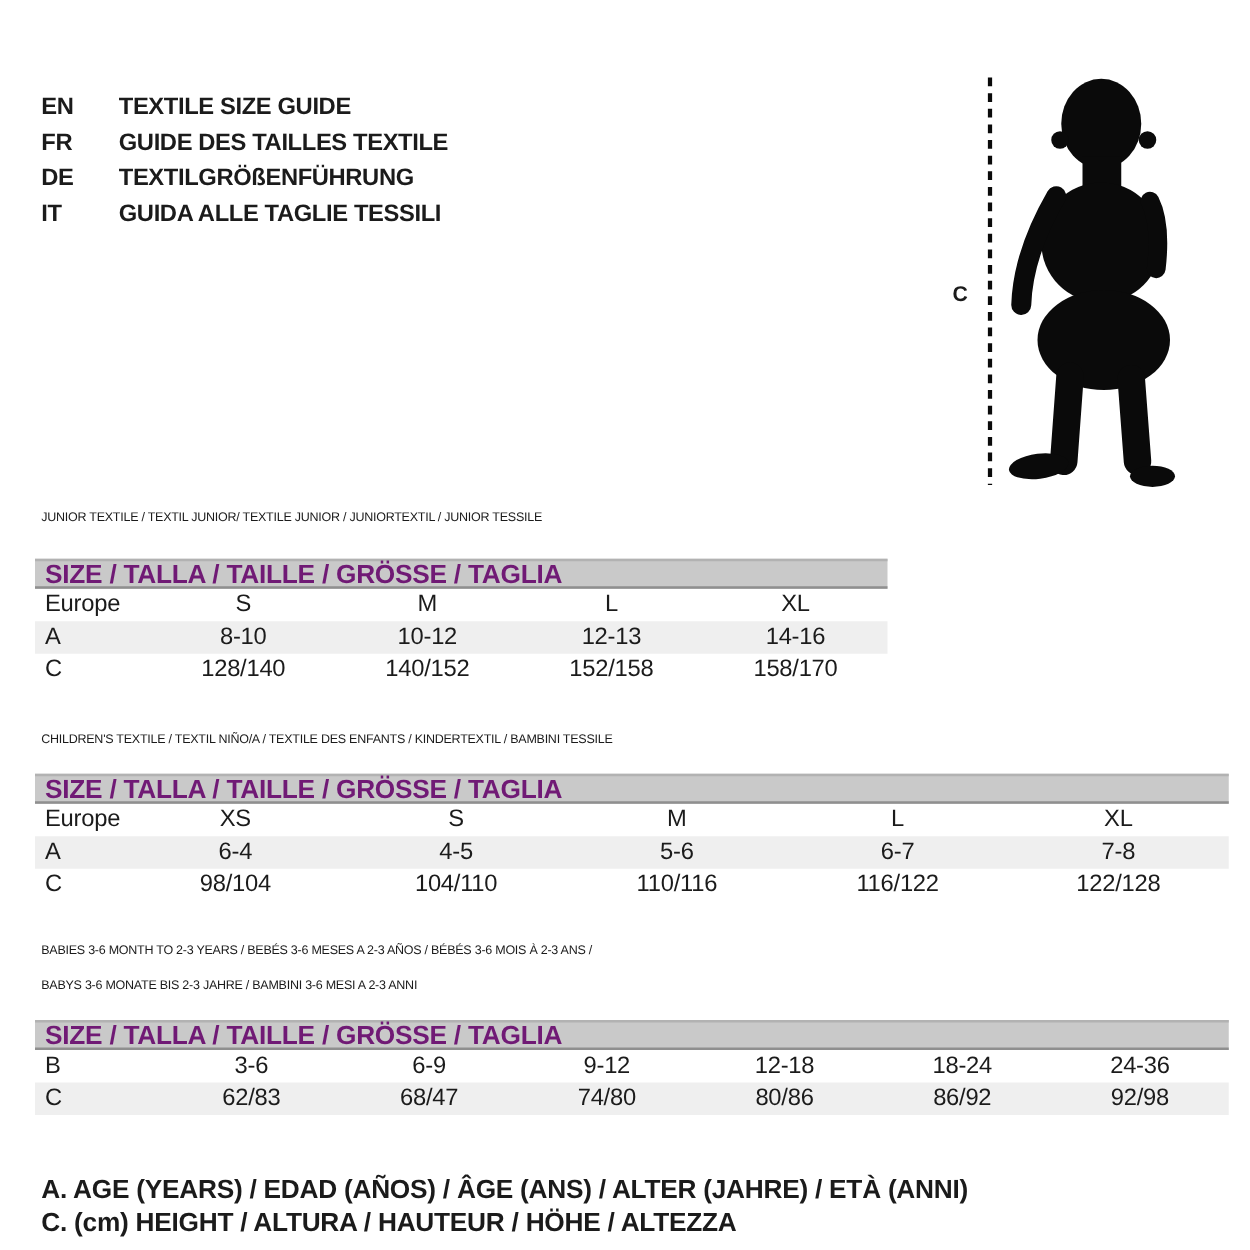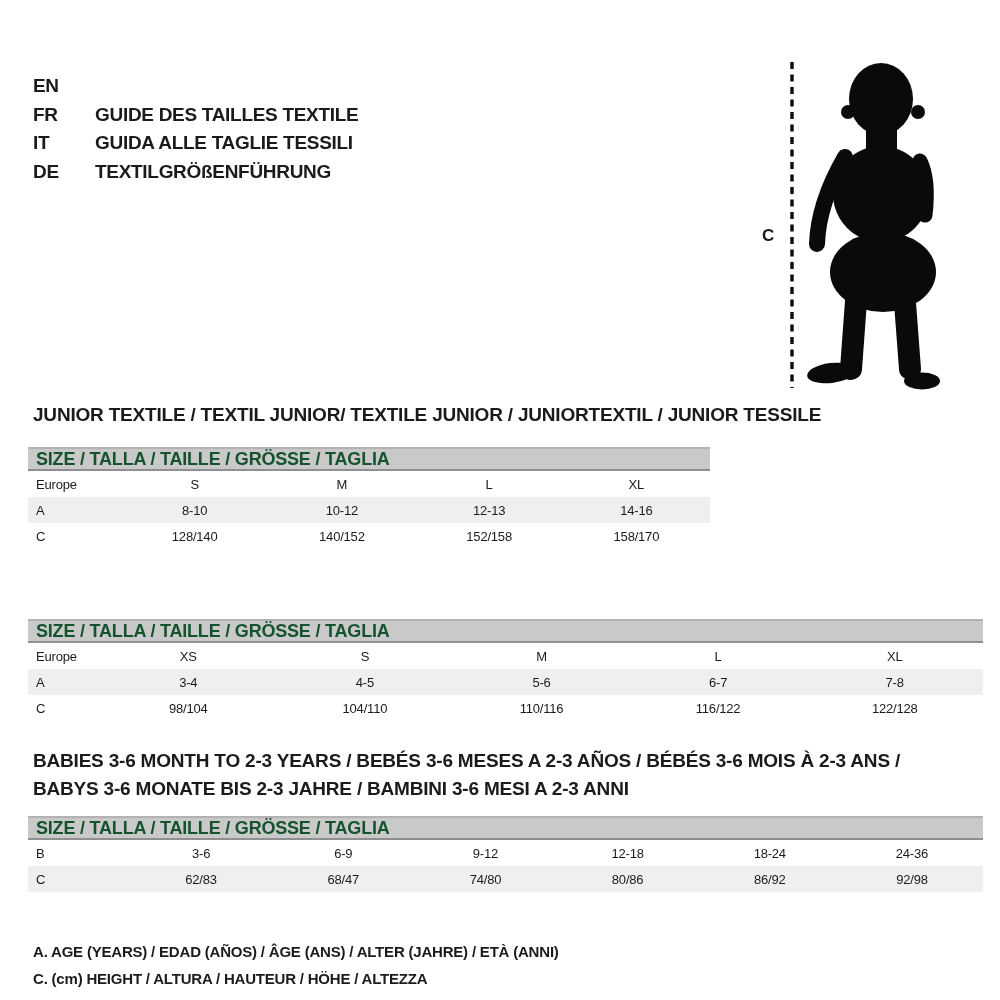--- a/index.html
+++ b/index.html
@@ -14,65 +14,66 @@
   .lang-label { font-size:19px; font-weight:700; letter-spacing:-0.3px; white-space:nowrap; }
 
   
   .figure { position:absolute; left:752px; top:8px; width:215px; height:345px; }
   .sil { fill:var(--sil,#0a0a0a); }
   .sil-stroke { stroke:var(--sil,#0a0a0a); fill:none; stroke-linecap:round; }
   .measure-line { stroke:var(--sil,#0a0a0a); stroke-width:3.4; stroke-dasharray:7 5.5; }
   .measure-text { font-family:"Liberation Sans", sans-serif; font-size:17px; font-weight:700; fill:var(--text,#1b1b1b); }
 
   
-  .tbl-title { position:absolute; left:33px; font-size:19px; font-weight:700; letter-spacing:-0.2px; line-height:27.5px; white-space:nowrap; }
+  .tbl-title { position:absolute; left:33px; font-size:10px; font-weight:400; letter-spacing:-0.2px; line-height:27.5px; white-space:nowrap; }
   #t1-title { top:356px; }
   #t2-title { top:533px; }
   #t3-title { top:702px; }
 
   
   .size-table { position:absolute; }
   #table1 { left:28px; top:402px; width:682px; --label-w:93px; }
   #table2 { left:28px; top:574px; width:955px; --label-w:72px; }
   #table3 { left:28px; top:771px; width:955px; --label-w:102px; }
   .size-header {
     height:24px; background:var(--header-bg,#c9c9c9);
     border-top:2px solid #b2b2b2; border-bottom:2px solid var(--header-rule,#8f8f8f);
-    font-size:18px; font-weight:700; line-height:21px; padding-left:8px;
-    color:#14532d; letter-spacing:-0.2px;
+    font-size:21px; font-weight:700; line-height:21px; padding-left:8px;
+    color:#701a75; letter-spacing:-0.2px;
   }
-  .size-row { display:flex; height:26px; align-items:center; font-size:13px; letter-spacing:-0.2px; }
+  .size-row { display:flex; height:26px; align-items:center; font-size:19px; letter-spacing:-0.2px; }
   .size-row.shaded { background:var(--shaded-bg,#efefef); }
   .row-label { width:var(--label-w); padding-left:8px; }
   .row-cell { flex:1; text-align:center; }
 
   
   .footnotes { position:absolute; left:33px; top:893px; }
-  .footnote { font-size:15px; font-weight:700; letter-spacing:-0.2px; line-height:27.4px; white-space:nowrap; }
+  .footnote { font-size:21px; font-weight:700; letter-spacing:-0.2px; line-height:27.4px; white-space:nowrap; }
 </style>
 </head>
 <body>
 
 <div class="page">
 
   <div class="lang-list">
       <div class="lang-row">
         <div class="lang-code">EN</div>
+        <div class="lang-label">TEXTILE SIZE GUIDE</div>
       </div>
       <div class="lang-row">
         <div class="lang-code">FR</div>
         <div class="lang-label">GUIDE DES TAILLES TEXTILE</div>
       </div>
       <div class="lang-row">
+        <div class="lang-code">DE</div>
+        <div class="lang-label">TEXTILGRÖßENFÜHRUNG</div>
+      </div>
+      <div class="lang-row">
         <div class="lang-code">IT</div>
         <div class="lang-label">GUIDA ALLE TAGLIE TESSILI</div>
-      </div>
-      <div class="lang-row">
-        <div class="lang-code">DE</div>
-        <div class="lang-label">TEXTILGRÖßENFÜHRUNG</div>
       </div>
     </div>
 
   <svg class="figure" viewBox="0 0 215 345" aria-hidden="true">
     <line class="measure-line" x1="40" y1="9" x2="40" y2="335"></line>
     <text class="measure-text" x="10" y="188">C</text>
     <g>
       <ellipse class="sil" cx="129" cy="46" rx="32" ry="36"></ellipse>
       <circle class="sil" cx="96" cy="59" r="7"></circle>
       <circle class="sil" cx="166" cy="59" r="7"></circle>
@@ -107,33 +108,34 @@
       </div>
       <div class="size-row">
         <div class="row-label">C</div>
         <div class="row-cell">128/140</div>
         <div class="row-cell">140/152</div>
         <div class="row-cell">152/158</div>
         <div class="row-cell">158/170</div>
       </div>
     </div>
 
+  <div class="tbl-title" id="t2-title">CHILDREN'S TEXTILE / TEXTIL NIÑO/A / TEXTILE DES ENFANTS / KINDERTEXTIL / BAMBINI TESSILE</div>
   <div class="size-table" id="table2">
       <div class="size-header">SIZE / TALLA / TAILLE / GRÖSSE / TAGLIA</div>
       <div class="size-row">
         <div class="row-label">Europe</div>
         <div class="row-cell">XS</div>
         <div class="row-cell">S</div>
         <div class="row-cell">M</div>
         <div class="row-cell">L</div>
         <div class="row-cell">XL</div>
       </div>
       <div class="size-row shaded">
         <div class="row-label">A</div>
-        <div class="row-cell">3-4</div>
+        <div class="row-cell">6-4</div>
         <div class="row-cell">4-5</div>
         <div class="row-cell">5-6</div>
         <div class="row-cell">6-7</div>
         <div class="row-cell">7-8</div>
       </div>
       <div class="size-row">
         <div class="row-label">C</div>
         <div class="row-cell">98/104</div>
         <div class="row-cell">104/110</div>
         <div class="row-cell">110/116</div>

